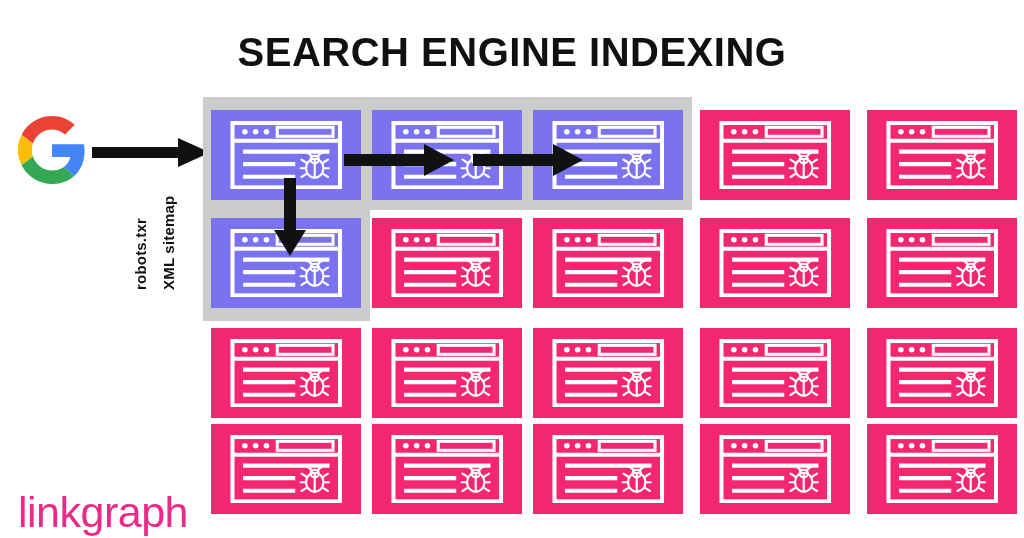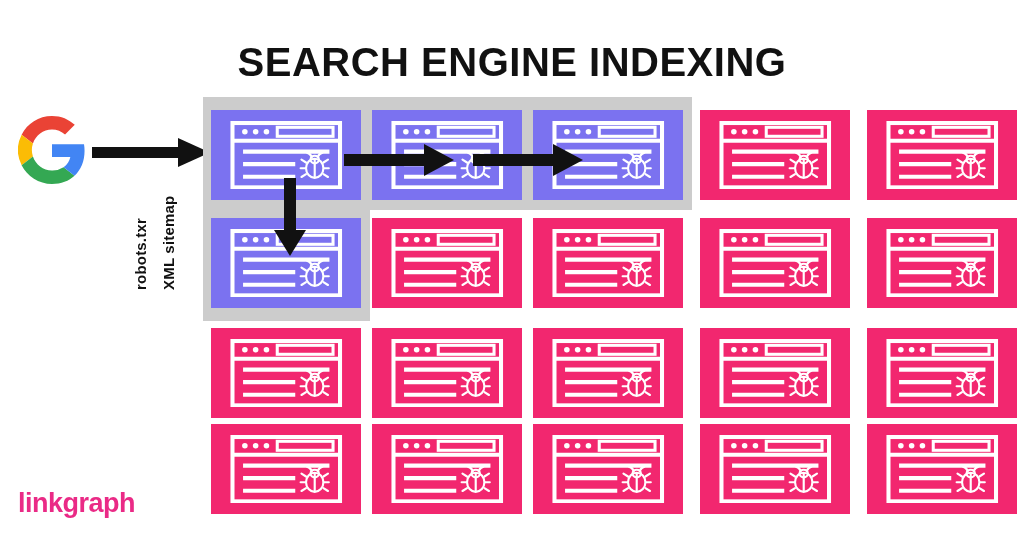--- a/index.html
+++ b/index.html
@@ -16,21 +16,21 @@
     width: 1024px;
     height: 538px;
     background: #ffffff;
     overflow: hidden;
   }
 
   
   #page-title {
     position: absolute;
     left: 0;
-    top: 40px;
+    top: 30px;
     width: 1024px;
     text-align: center;
     font-family: "Liberation Sans", sans-serif;
     font-size: 40px;
     font-weight: bold;
     letter-spacing: 0.5px;
     color: #111111;
     white-space: nowrap;
   }
 
@@ -104,22 +104,22 @@
   #arrow-1to2 { left: 344px; top: 142px; width: 110px; height: 36px; }
   #arrow-2to3 { left: 473px; top: 142px; width: 110px; height: 36px; }
   #arrow-down { left: 268px; top: 178px; width: 44px; height: 78px; }
 
   
   #brand-logo {
     position: absolute;
     left: 18px;
     top: 488px;
     font-family: "Liberation Sans", sans-serif;
-    font-size: 27px;
-    font-weight: bold;
+    font-size: 43px;
+    font-weight: normal;
     color: #ea2a86;
     letter-spacing: -0.5px;
     white-space: nowrap;
   }
 </style>
 </head>
 <body>
 
 <div id="canvas">
 

